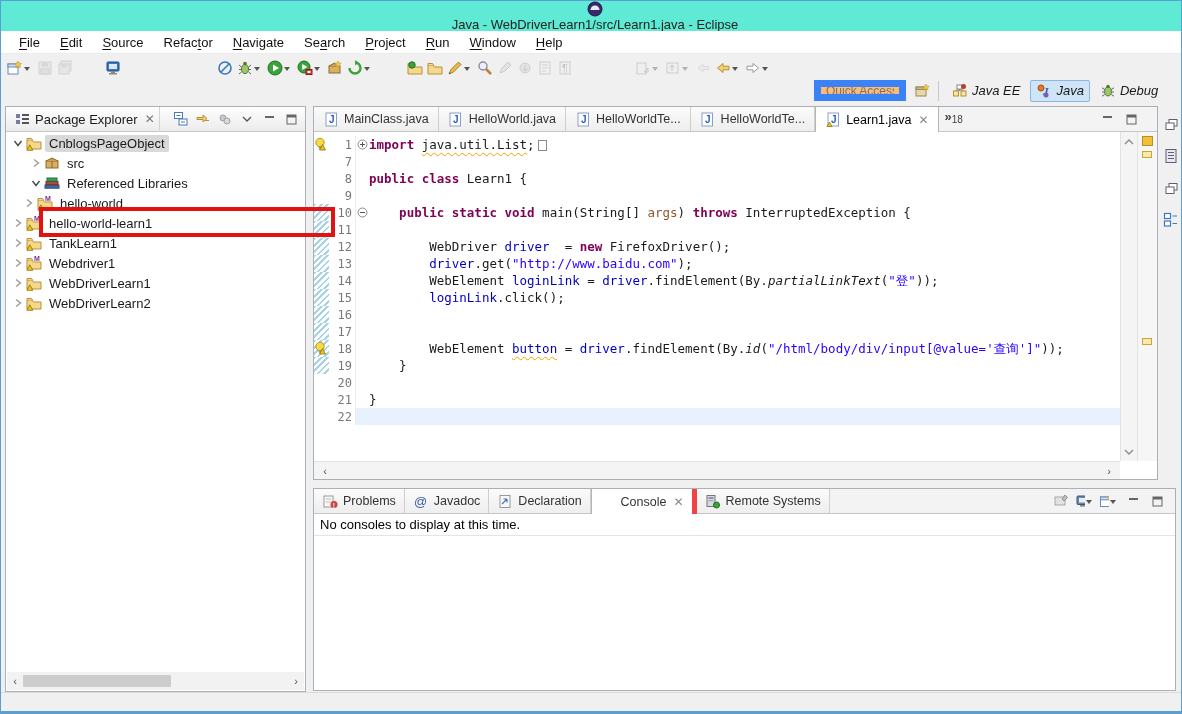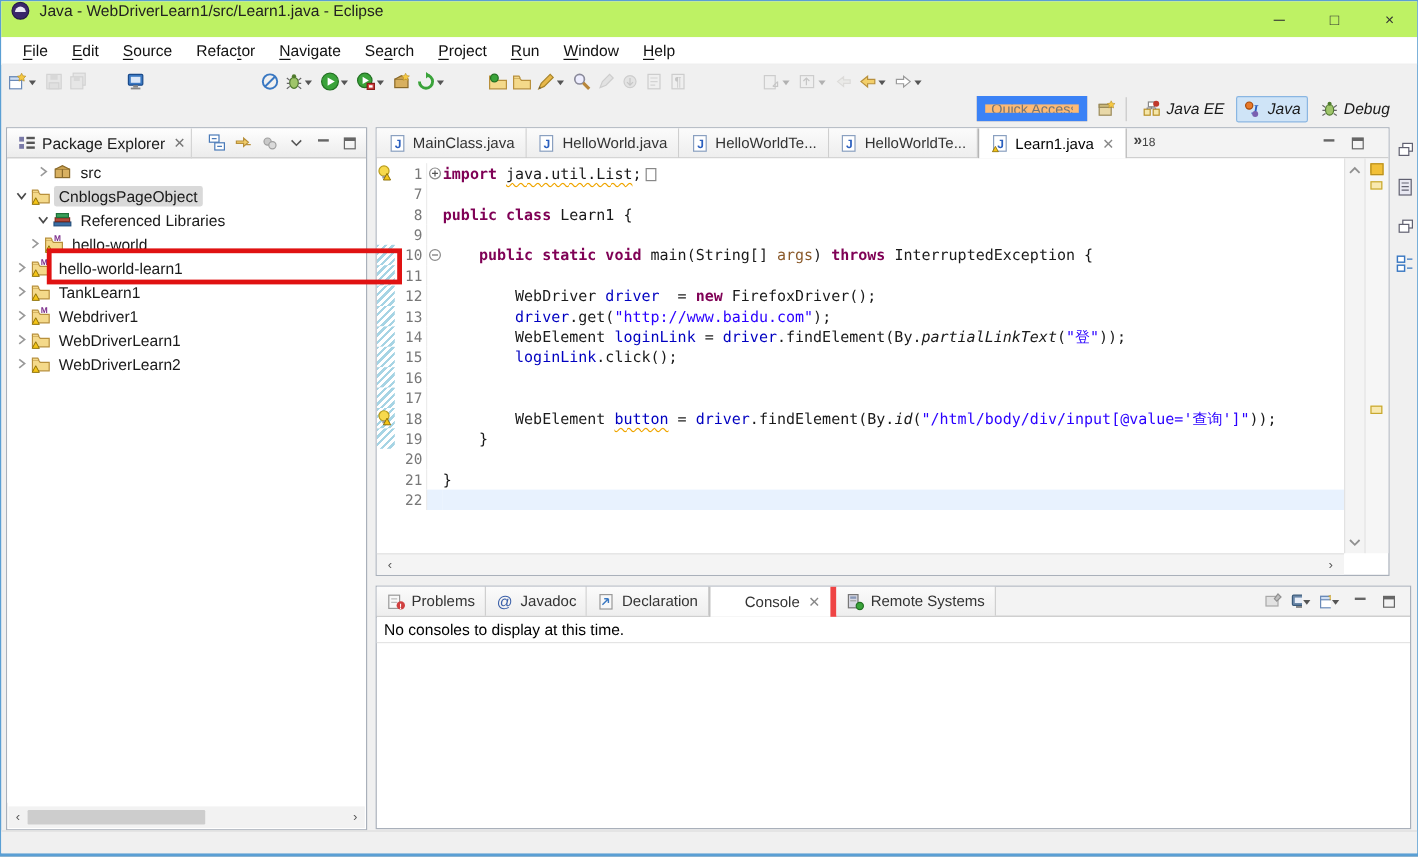--- a/index.html
+++ b/index.html
@@ -1,21 +1,21 @@
 <!DOCTYPE html>
 <html><head>
 <meta charset="utf-8">
 <style>
   * { box-sizing: border-box; margin: 0; padding: 0; }
   body { background:#888; font-family:"Liberation Sans","DejaVu Sans",sans-serif; }
   .window{position:relative;width:1182px;height:714px;background:#f0f0f0;border:1px solid #5a9fd4;border-bottom:3px solid #5a9fd4;overflow:hidden;font-size:13px;color:#1a1a1a;}
   .icn{display:inline-flex;width:16px;height:16px;align-items:center;justify-content:center;flex:0 0 auto;}
   .icn svg{display:block}
   
-  .titlebar{position:absolute;left:0;top:0;right:0;height:30px;background:#bef264;display:flex;align-items:flex-start;}
+  .titlebar{position:absolute;left:0;top:0;right:0;height:30px;background:#5eead4;display:flex;align-items:center;flex-direction:column;}
   .title-text{margin-left:8px;font-size:13px;color:#222;}
   .win-controls{margin-left:auto;display:flex;height:30px;}
   .win-btn{width:46px;height:30px;display:flex;align-items:center;justify-content:center;font-size:13px;color:#333;}
   
   .menubar{position:absolute;left:0;top:30px;right:0;height:23px;background:#ffffff;display:flex;align-items:center;padding-left:8px;border-bottom:1px solid #ececec;}
   .menu-item{padding:3px 10px;font-size:13px;color:#111;}
   .menu-item u{text-underline-offset:2px;}
   
   .toolbar{position:absolute;left:0;top:54px;height:26px;display:flex;align-items:center;padding-left:4px;}
   .tbtn{height:24px;padding:0 2px;display:flex;align-items:center;justify-content:center;border-radius:2px;}
@@ -368,49 +368,49 @@
           </span>
           <span class="vtool">
             <svg width="13" height="13">
               <rect x="2" y="2" width="9" height="9" fill="none" stroke="#666"></rect>
               <rect x="2" y="2" width="9" height="2.5" fill="#666"></rect>
             </svg>
           </span>
         </div>
     </div>
     <div class="tree" id="tree">
+        <div class="trow" style="padding-left:4px">
+          <span class="chev">
+            <svg width="12" height="12">
+              <path d="M2.5 4 L6 8.5 L9.5 4" fill="none" stroke="#4a4a4a" stroke-width="1.4"></path>
+            </svg>
+          </span>
+          <span class="icn">
+            <svg width="16" height="16">
+              <path d="M1 5 h5 l1.5 2 H15 v7 H1 z" fill="#f4d98a" stroke="#b8903c"></path>
+              <path d="M1 5 V3.5 h4.5 l1 1.5" fill="#f4d98a" stroke="#b8903c"></path>
+              <path d="M0.8 15.3 L3.8 9.8 L6.8 15.3 z" fill="#f5c518" stroke="#8a6d00" stroke-width="0.8"></path>
+            </svg>
+          </span>
+          <span class="tlabel sel">CnblogsPageObject</span>
+        </div>
         <div class="trow" style="padding-left:22px">
           <span class="chev">
             <svg width="12" height="12">
               <path d="M4 2.5 L8.5 6 L4 9.5" fill="none" stroke="#9a9a9a" stroke-width="1.4"></path>
             </svg>
           </span>
           <span class="icn">
             <svg width="16" height="16">
               <rect x="2" y="6" width="12" height="7" fill="#d8b060" stroke="#8a6a2a"></rect>
               <path d="M2 6 L8 3 L14 6" fill="#c8a050" stroke="#8a6a2a"></path>
               <line x1="8" y1="6" x2="8" y2="13" stroke="#8a6a2a"></line>
             </svg>
           </span>
           <span class="tlabel">src</span>
-        </div>
-        <div class="trow" style="padding-left:4px">
-          <span class="chev">
-            <svg width="12" height="12">
-              <path d="M2.5 4 L6 8.5 L9.5 4" fill="none" stroke="#4a4a4a" stroke-width="1.4"></path>
-            </svg>
-          </span>
-          <span class="icn">
-            <svg width="16" height="16">
-              <path d="M1 5 h5 l1.5 2 H15 v7 H1 z" fill="#f4d98a" stroke="#b8903c"></path>
-              <path d="M1 5 V3.5 h4.5 l1 1.5" fill="#f4d98a" stroke="#b8903c"></path>
-              <path d="M0.8 15.3 L3.8 9.8 L6.8 15.3 z" fill="#f5c518" stroke="#8a6d00" stroke-width="0.8"></path>
-            </svg>
-          </span>
-          <span class="tlabel sel">CnblogsPageObject</span>
         </div>
         <div class="trow" style="padding-left:22px">
           <span class="chev">
             <svg width="12" height="12">
               <path d="M2.5 4 L6 8.5 L9.5 4" fill="none" stroke="#4a4a4a" stroke-width="1.4"></path>
             </svg>
           </span>
           <span class="icn">
             <svg width="16" height="16">
               <rect x="1" y="10" width="14" height="3.2" fill="#3a6ea5" stroke="#24507e"></rect>

